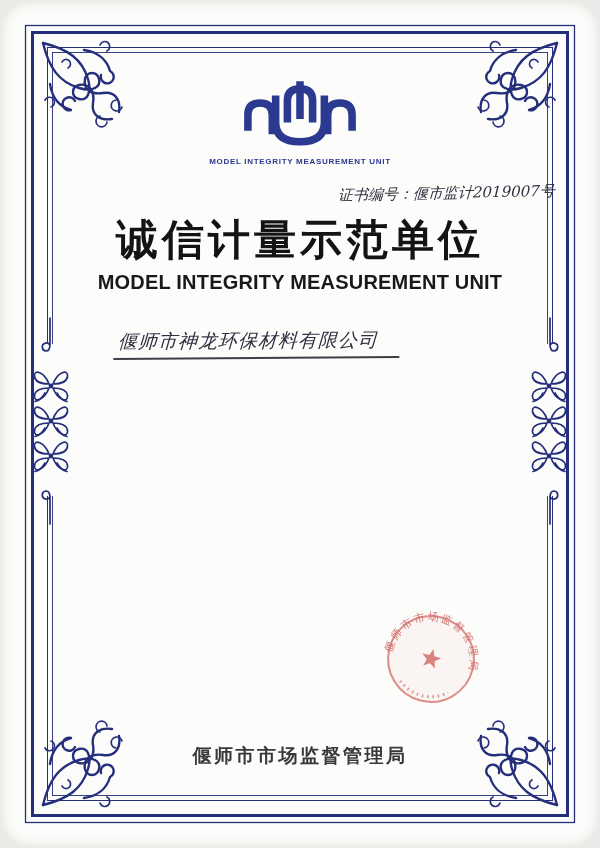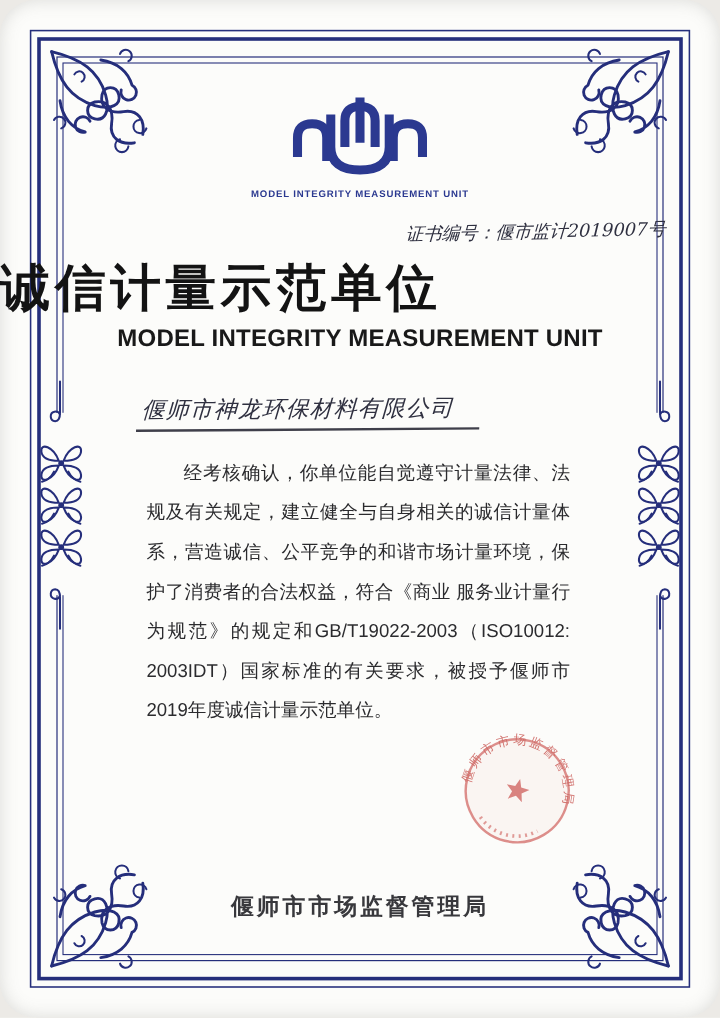--- a/index.html
+++ b/index.html
@@ -22,21 +22,21 @@
     font-size:8px;font-weight:bold;letter-spacing:.7px;color:#2b3990;
   }
   .hand{
     font-family:"DejaVu Serif",serif;font-style:italic;color:#2f3040;
   }
   .cert-no{
     position:absolute;left:338px;top:184px;font-size:15px;
     transform:rotate(-1.2deg) skewX(-4deg);white-space:nowrap;
   }
   .title-zh{
-    position:absolute;left:0;top:212px;width:600px;text-align:left;
+    position:absolute;left:0;top:212px;width:600px;text-align:center;
     font-family:Liberation Mono, monospace;font-weight:900;font-size:42px;
     letter-spacing:4px;color:#131313;
   }
   .title-en{
     position:absolute;left:0;top:271px;width:600px;text-align:center;
     font-weight:800;font-size:20px;letter-spacing:.2px;color:#191919;
   }
   .company{
     position:absolute;left:114px;top:328px;
     font-size:19px;letter-spacing:1px;
@@ -133,21 +133,20 @@
 
   <div class="cert-no hand">
     <span>证书编号：</span><span>偃市监计2019007号</span>
   </div>
 
   <div class="title-zh">诚信计量示范单位</div>
   <div class="title-en">MODEL INTEGRITY MEASUREMENT UNIT</div>
 
   <div class="company hand">偃师市神龙环保材料有限公司</div>
 
-  <div class="body-text">经考核确认，你单位能自觉遵守计量法律、法规及有关规定，建立健全与自身相关的诚信计量体系，营造诚信、公平竞争的和谐市场计量环境，保护了消费者的合法权益，符合《商业 服务业计量行为规范》的规定和GB/T19022-2003（ISO10012: 2003IDT）国家标准的有关要求，被授予偃师市2019年度诚信计量示范单位。</div>
 
 
   <svg class="seal" viewBox="-48 -48 96 96" aria-hidden="true">
     <g transform="rotate(14)">
       <circle r="42" fill="#f3cdc8" opacity="0.15"></circle>
       <circle r="42" fill="none" stroke="#d4736f" stroke-width="2" opacity="0.8"></circle>
       <path id="sealArc" d="M -36,14 A 38.5,38.5 0 1 1 36,14" fill="none"></path>
       <text font-size="10.5" fill="#cf6b67" opacity="0.92" letter-spacing="2.2">
         <textPath href="#sealArc" startOffset="50%" text-anchor="middle">偃师市市场监督管理局</textPath>
       </text>

